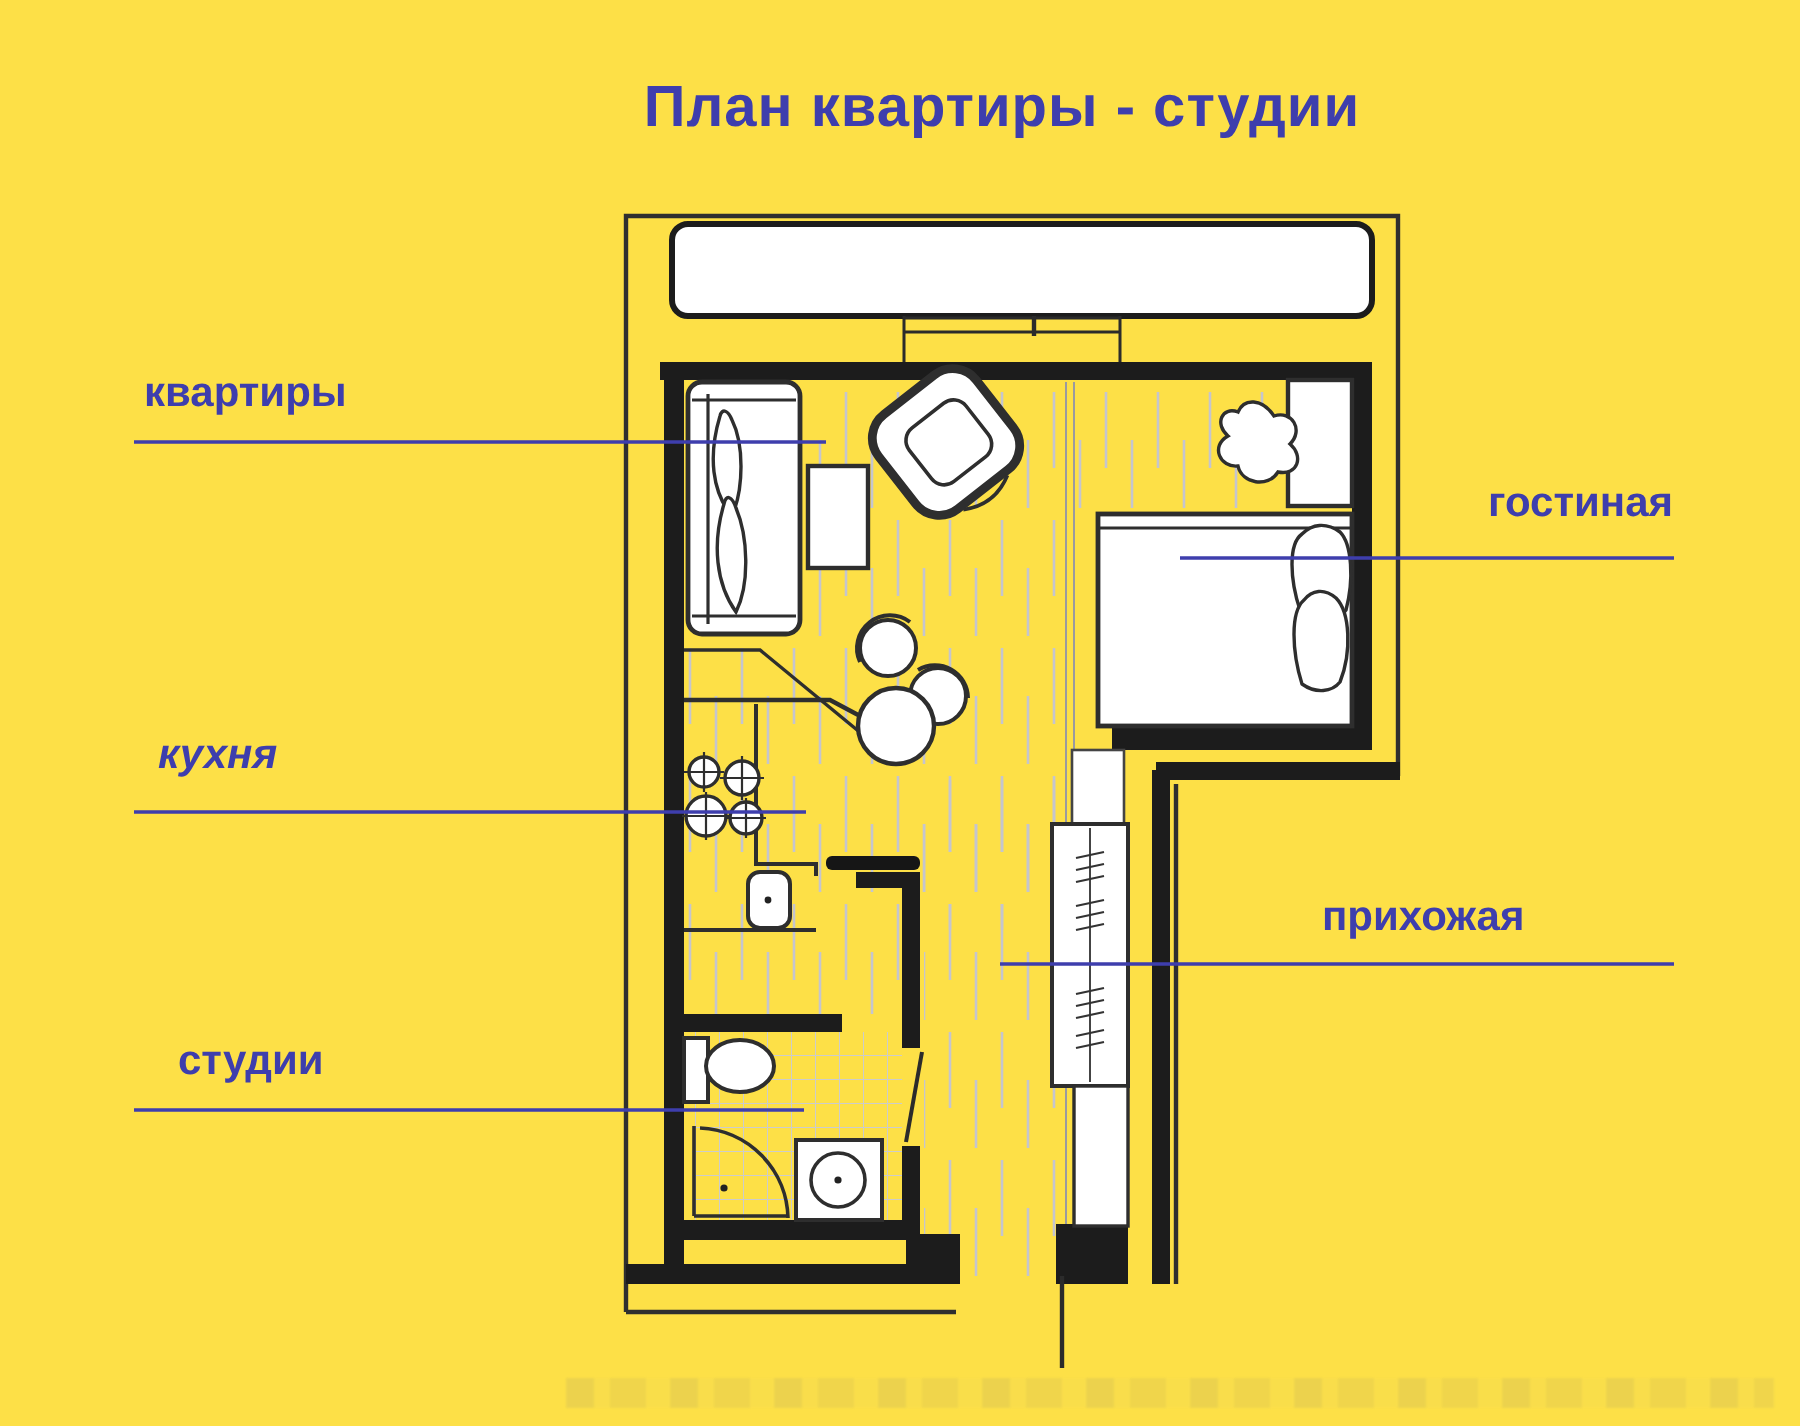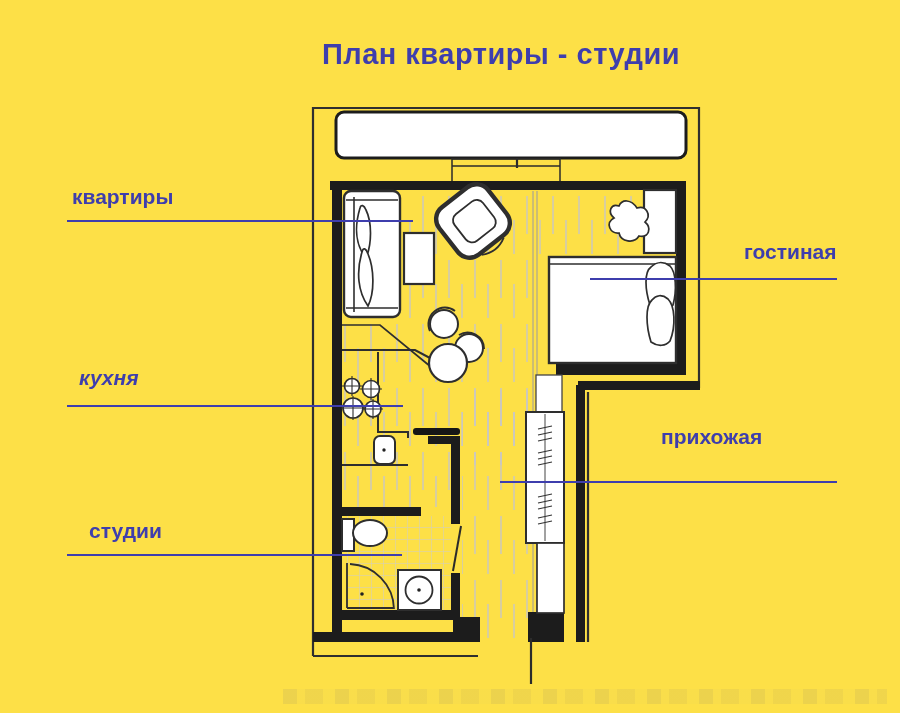--- a/index.html
+++ b/index.html
@@ -6,21 +6,21 @@
   #stage{position:relative;width:900px;height:713px;background:#fde047;overflow:hidden;
          font-family:"Liberation Sans",sans-serif;}
   #plan-svg{position:absolute;left:0;top:0;}
   .title{position:absolute;left:101px;top:38px;width:800px;text-align:center;
          font-size:29px;font-weight:bold;color:#3e3ead;letter-spacing:0.5px;}
   .room-label{position:absolute;font-size:21px;font-weight:bold;color:#3e3ead;white-space:nowrap;}
   #lbl-living {left:72px;top:185px;}
   #lbl-kitchen{left:79px;top:366px;font-style:italic;}
   #lbl-bath   {left:89px;top:519px;}
   #lbl-bed    {left:744px;top:240px;}
-  #lbl-hall   {left:661px;top:425px;text-align:right;}
+  #lbl-hall   {left:661px;top:447px;text-align:right;}
   .watermark{position:absolute;left:283px;top:689px;width:604px;height:15px;opacity:.45;
      background:repeating-linear-gradient(90deg,
        rgba(120,120,120,.28) 0 14px, rgba(160,160,160,.10) 14px 22px,
        rgba(120,120,120,.22) 22px 40px, rgba(170,170,170,.08) 40px 52px);
      filter:blur(.6px);}
 </style>
 </head>
 <body>
 
 <div id="stage">

